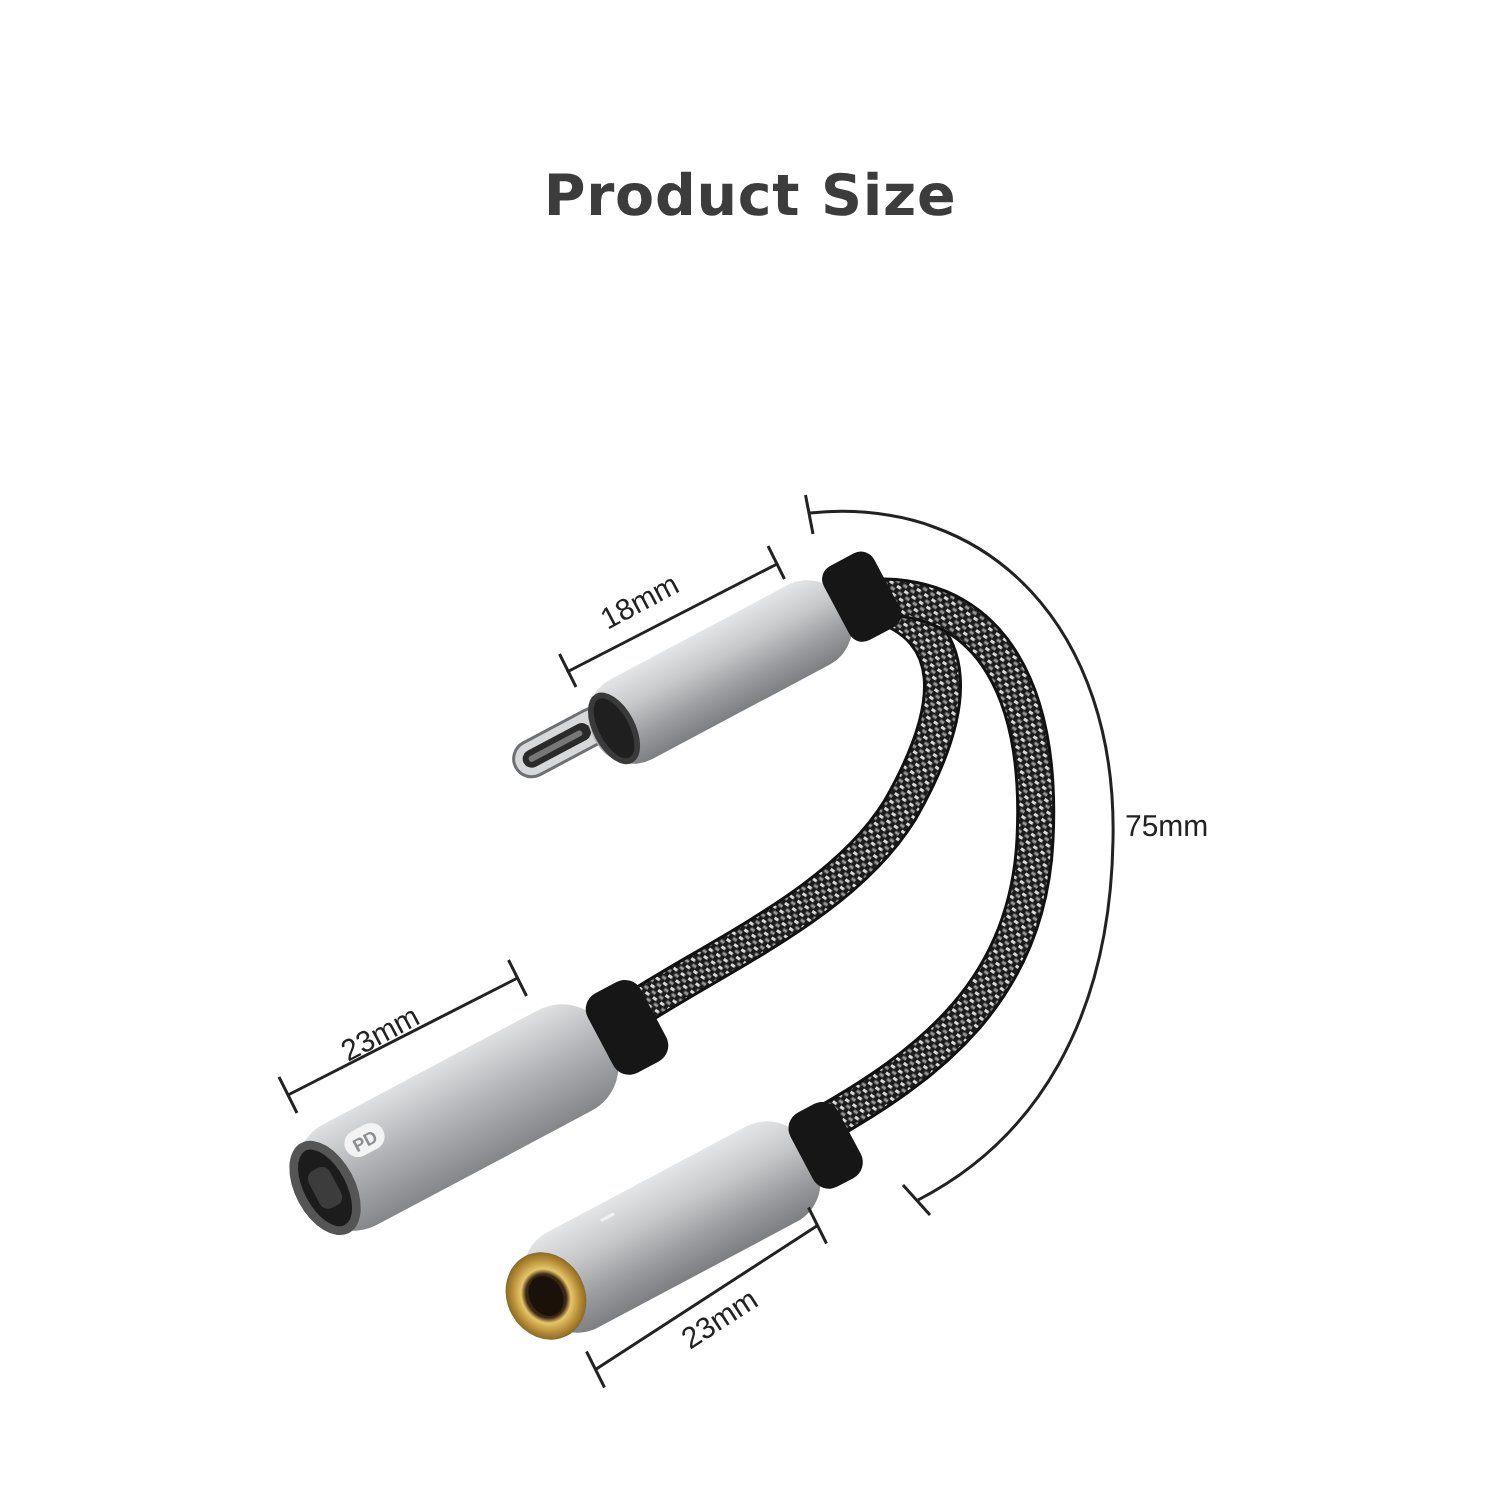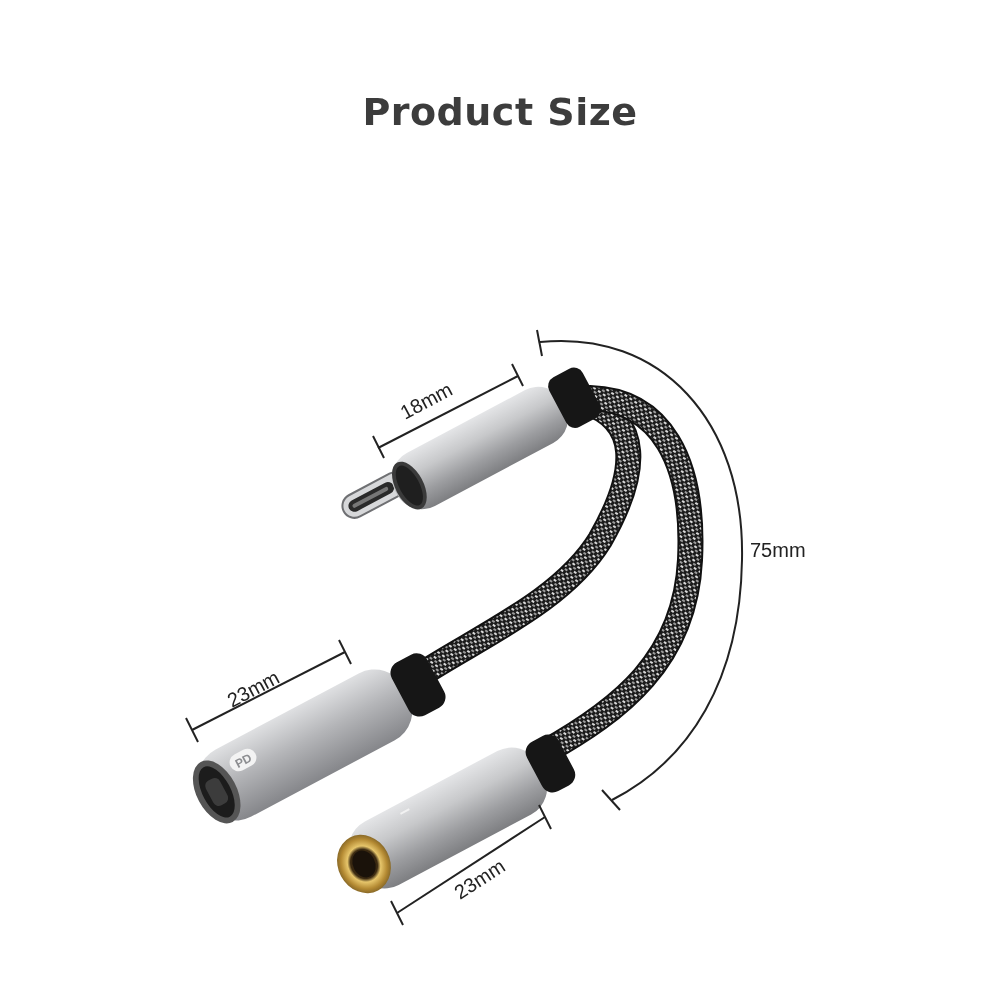--- a/index.html
+++ b/index.html
@@ -1,18 +1,18 @@
 <!DOCTYPE html>
 <html><head>
 <meta charset="utf-8">
 <style>
   html, body { margin: 0; padding: 0; background: #ffffff; }
   body { width: 1000px; height: 1000px; position: relative; overflow: hidden; font-family: "DejaVu Sans", sans-serif; }
   .title {
-    position: absolute; left: 0; top: 90px; width: 1000px; text-align: center;
+    position: absolute; left: 0; top: 108px; width: 1000px; text-align: center;
     font-family: "DejaVu Sans", sans-serif; font-weight: bold; font-size: 38px; color: #3c3c3c; letter-spacing: 0.5px;
   }
   svg.stage { position: absolute; left: 0; top: 0; }
   .dim-text { font-family: "Liberation Sans", sans-serif; font-size: 20px; fill: #222222; }
 </style>
 </head>
 <body>
 
 <div class="title">Product Size</div>
 

